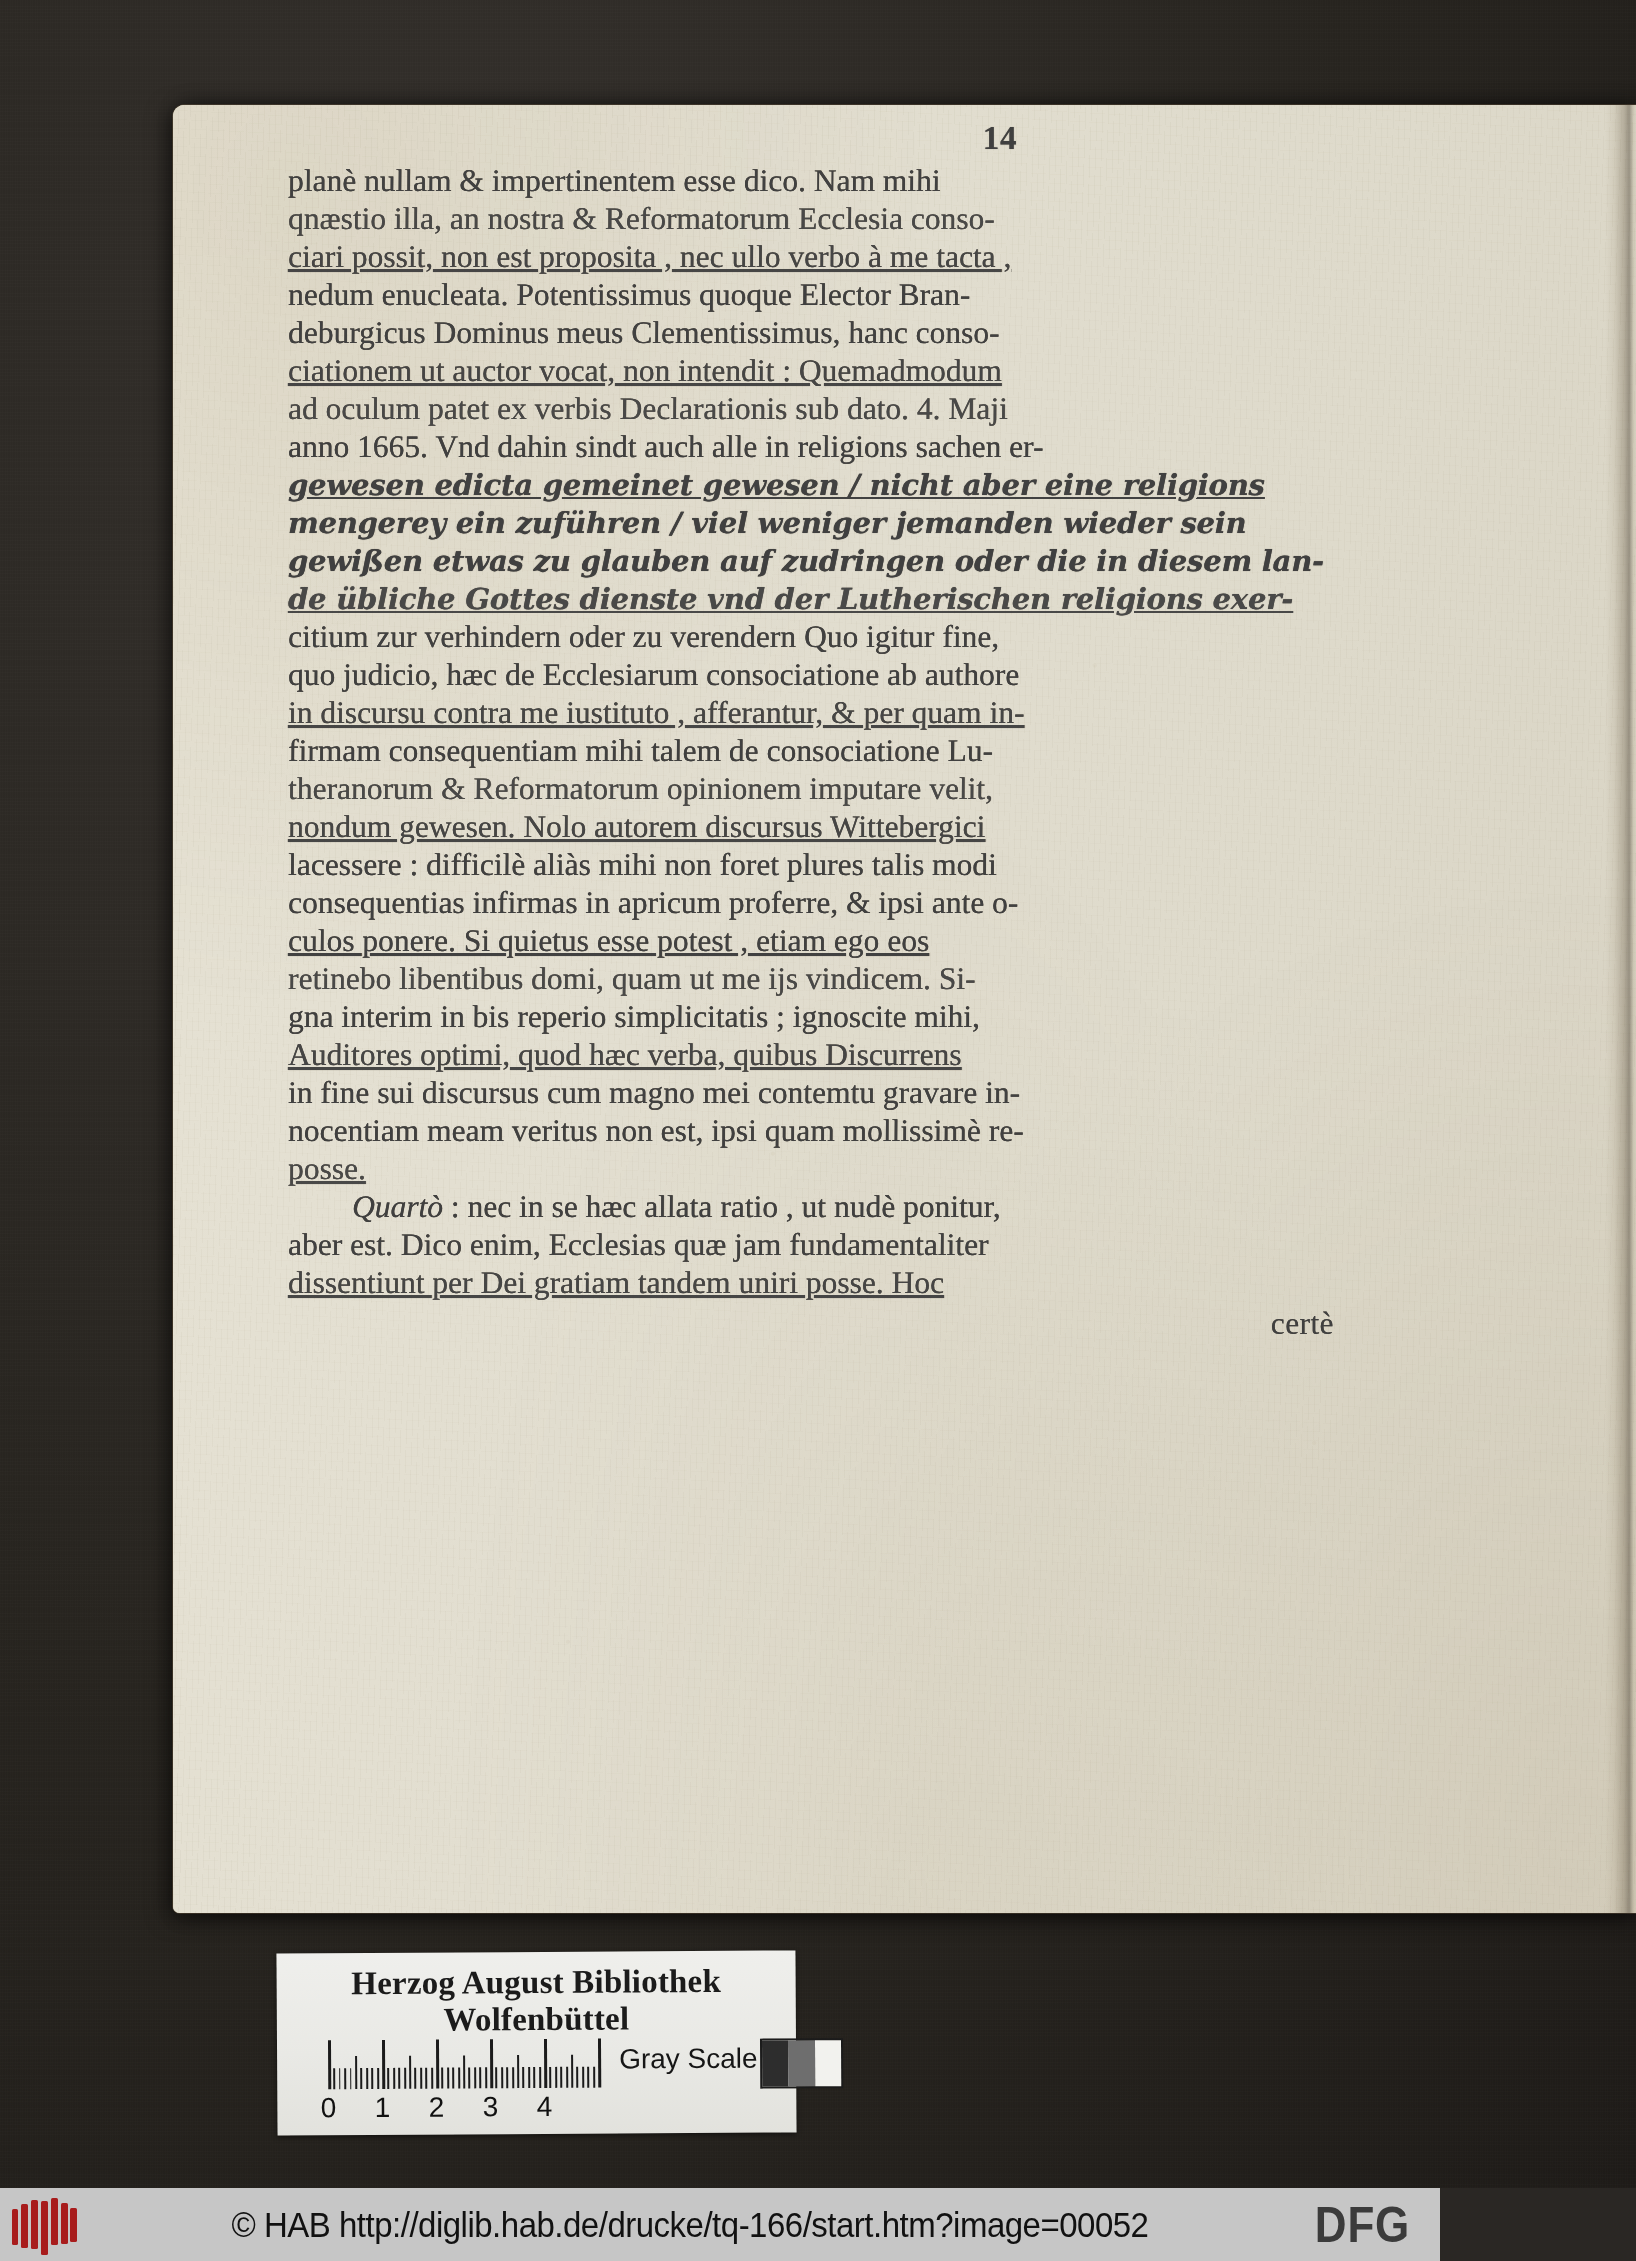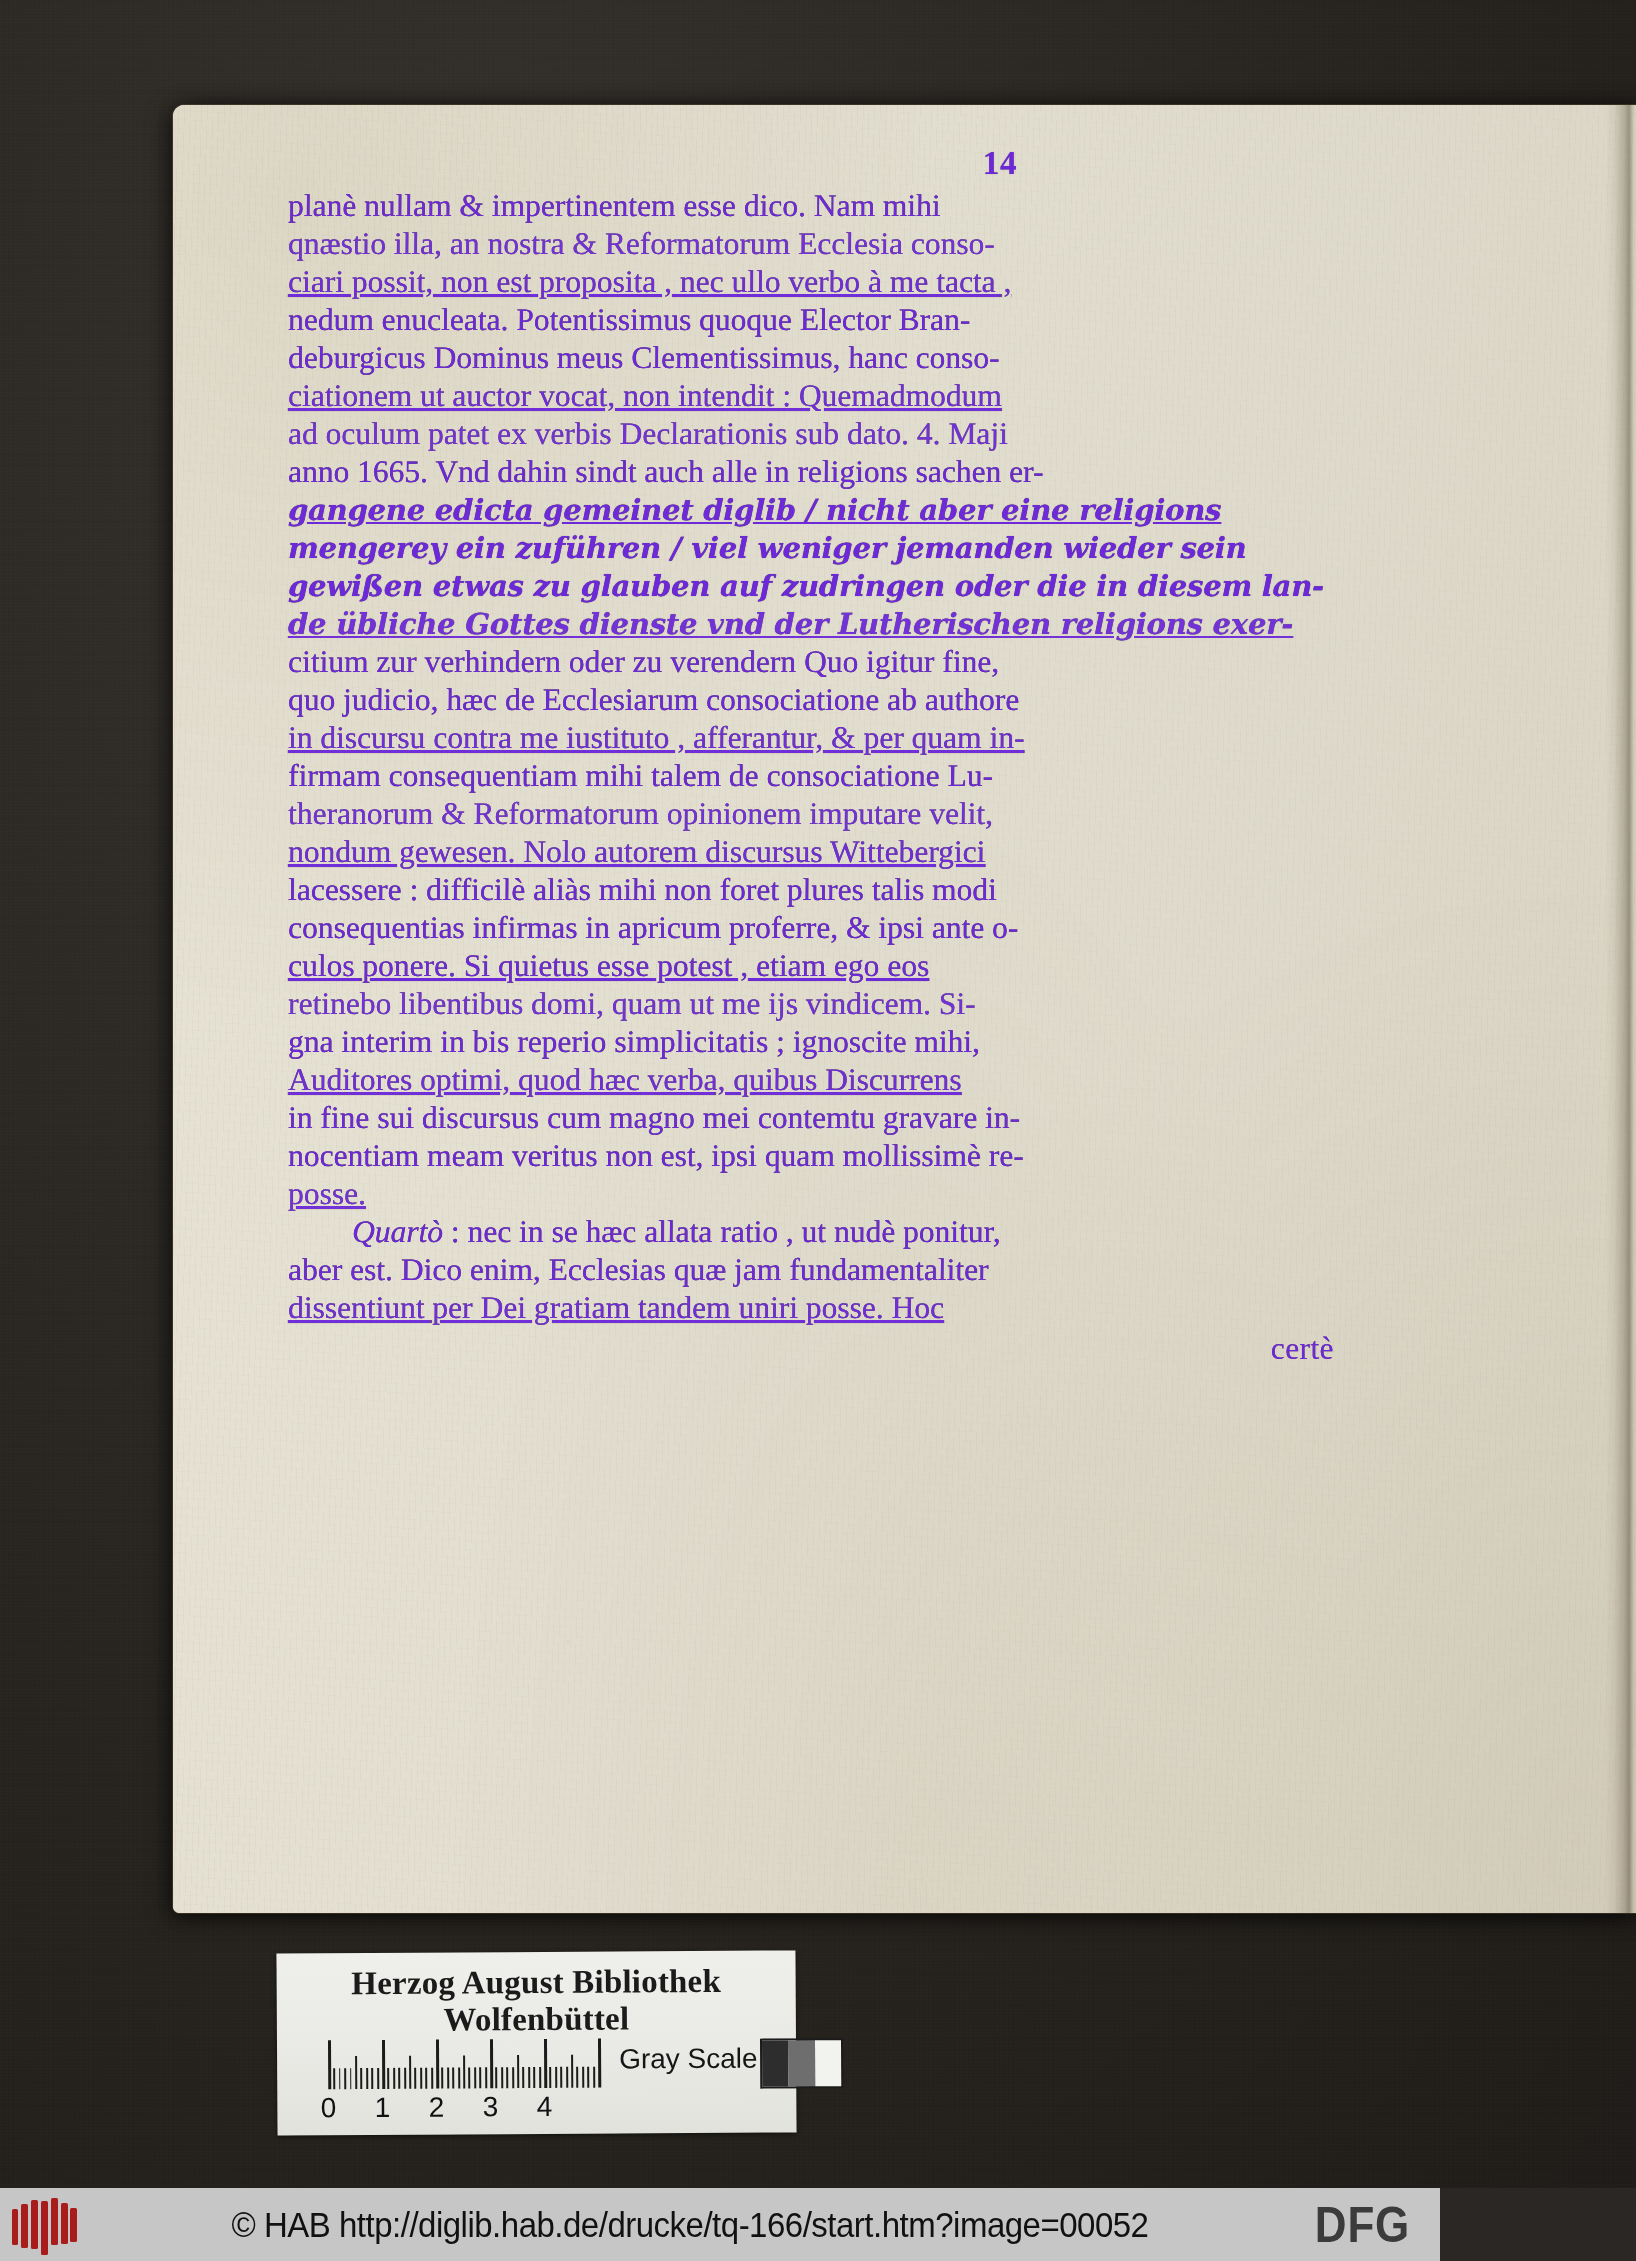--- a/index.html
+++ b/index.html
@@ -63,22 +63,22 @@
       rgba(120,104,76,.00) 0%,
       rgba(120,104,76,.10) 30%,
       rgba(90,76,54,.30) 62%,
       rgba(60,50,36,.42) 78%,
       rgba(150,136,106,.18) 92%,
       rgba(170,158,130,.10) 100%);
   }
 
   
   #text-block{
-    position:absolute;left:115px;top:40px;width:1072px;
-    color:#6d28d9;
+    position:absolute;left:115px;top:15px;width:1072px;
+    color:#404040;
   }
   #folio-number{
     text-align:center;font-size:33px;font-weight:700;
     letter-spacing:0.8px;margin:0 0 4.9px 352px;
     font-family:"Liberation Serif", serif;
     text-shadow:0 0 0.8px rgba(40,32,22,.55);
   }
   .ln{
     display:block;white-space:nowrap;
     font-size:31.5px;line-height:38px;
@@ -177,21 +177,21 @@
     <div id="folio-number">14</div>
     <div id="text-lines">
         <span class="ln">planè nullam &amp; impertinentem esse dico.    Nam mihi</span>
         <span class="ln">qnæstio illa, an nostra &amp; Reformatorum Ecclesia conso-</span>
         <span class="ln">ciari possit, non est proposita , nec ullo verbo à me tacta ,</span>
         <span class="ln">nedum enucleata.    Potentissimus quoque Elector Bran-</span>
         <span class="ln">deburgicus Dominus meus Clementissimus, hanc conso-</span>
         <span class="ln">ciationem ut auctor vocat, non intendit : Quemadmodum</span>
         <span class="ln">ad oculum patet ex verbis Declarationis sub dato. 4. Maji</span>
         <span class="ln">anno 1665.  Vnd dahin sindt auch alle in religions sachen er-</span>
-        <span class="ln fraktur">gangene edicta gemeinet diglib / nicht aber eine religions</span>
+        <span class="ln fraktur">gewesen edicta gemeinet gewesen / nicht aber eine religions</span>
         <span class="ln fraktur">mengerey ein zuführen / viel weniger jemanden wieder sein</span>
         <span class="ln fraktur">gewißen etwas zu glauben auf zudringen oder die in diesem lan-</span>
         <span class="ln fraktur">de übliche Gottes dienste vnd der Lutherischen religions exer-</span>
         <span class="ln">citium zur verhindern oder zu verendern    Quo igitur fine,</span>
         <span class="ln">quo judicio, hæc de Ecclesiarum consociatione ab authore</span>
         <span class="ln">in discursu contra me iustituto , afferantur, &amp; per quam in-</span>
         <span class="ln">firmam consequentiam mihi talem de consociatione Lu-</span>
         <span class="ln">theranorum &amp; Reformatorum opinionem imputare velit,</span>
         <span class="ln">nondum gewesen.    Nolo autorem discursus Wittebergici</span>
         <span class="ln">lacessere : difficilè aliàs mihi non foret  plures talis modi</span>

